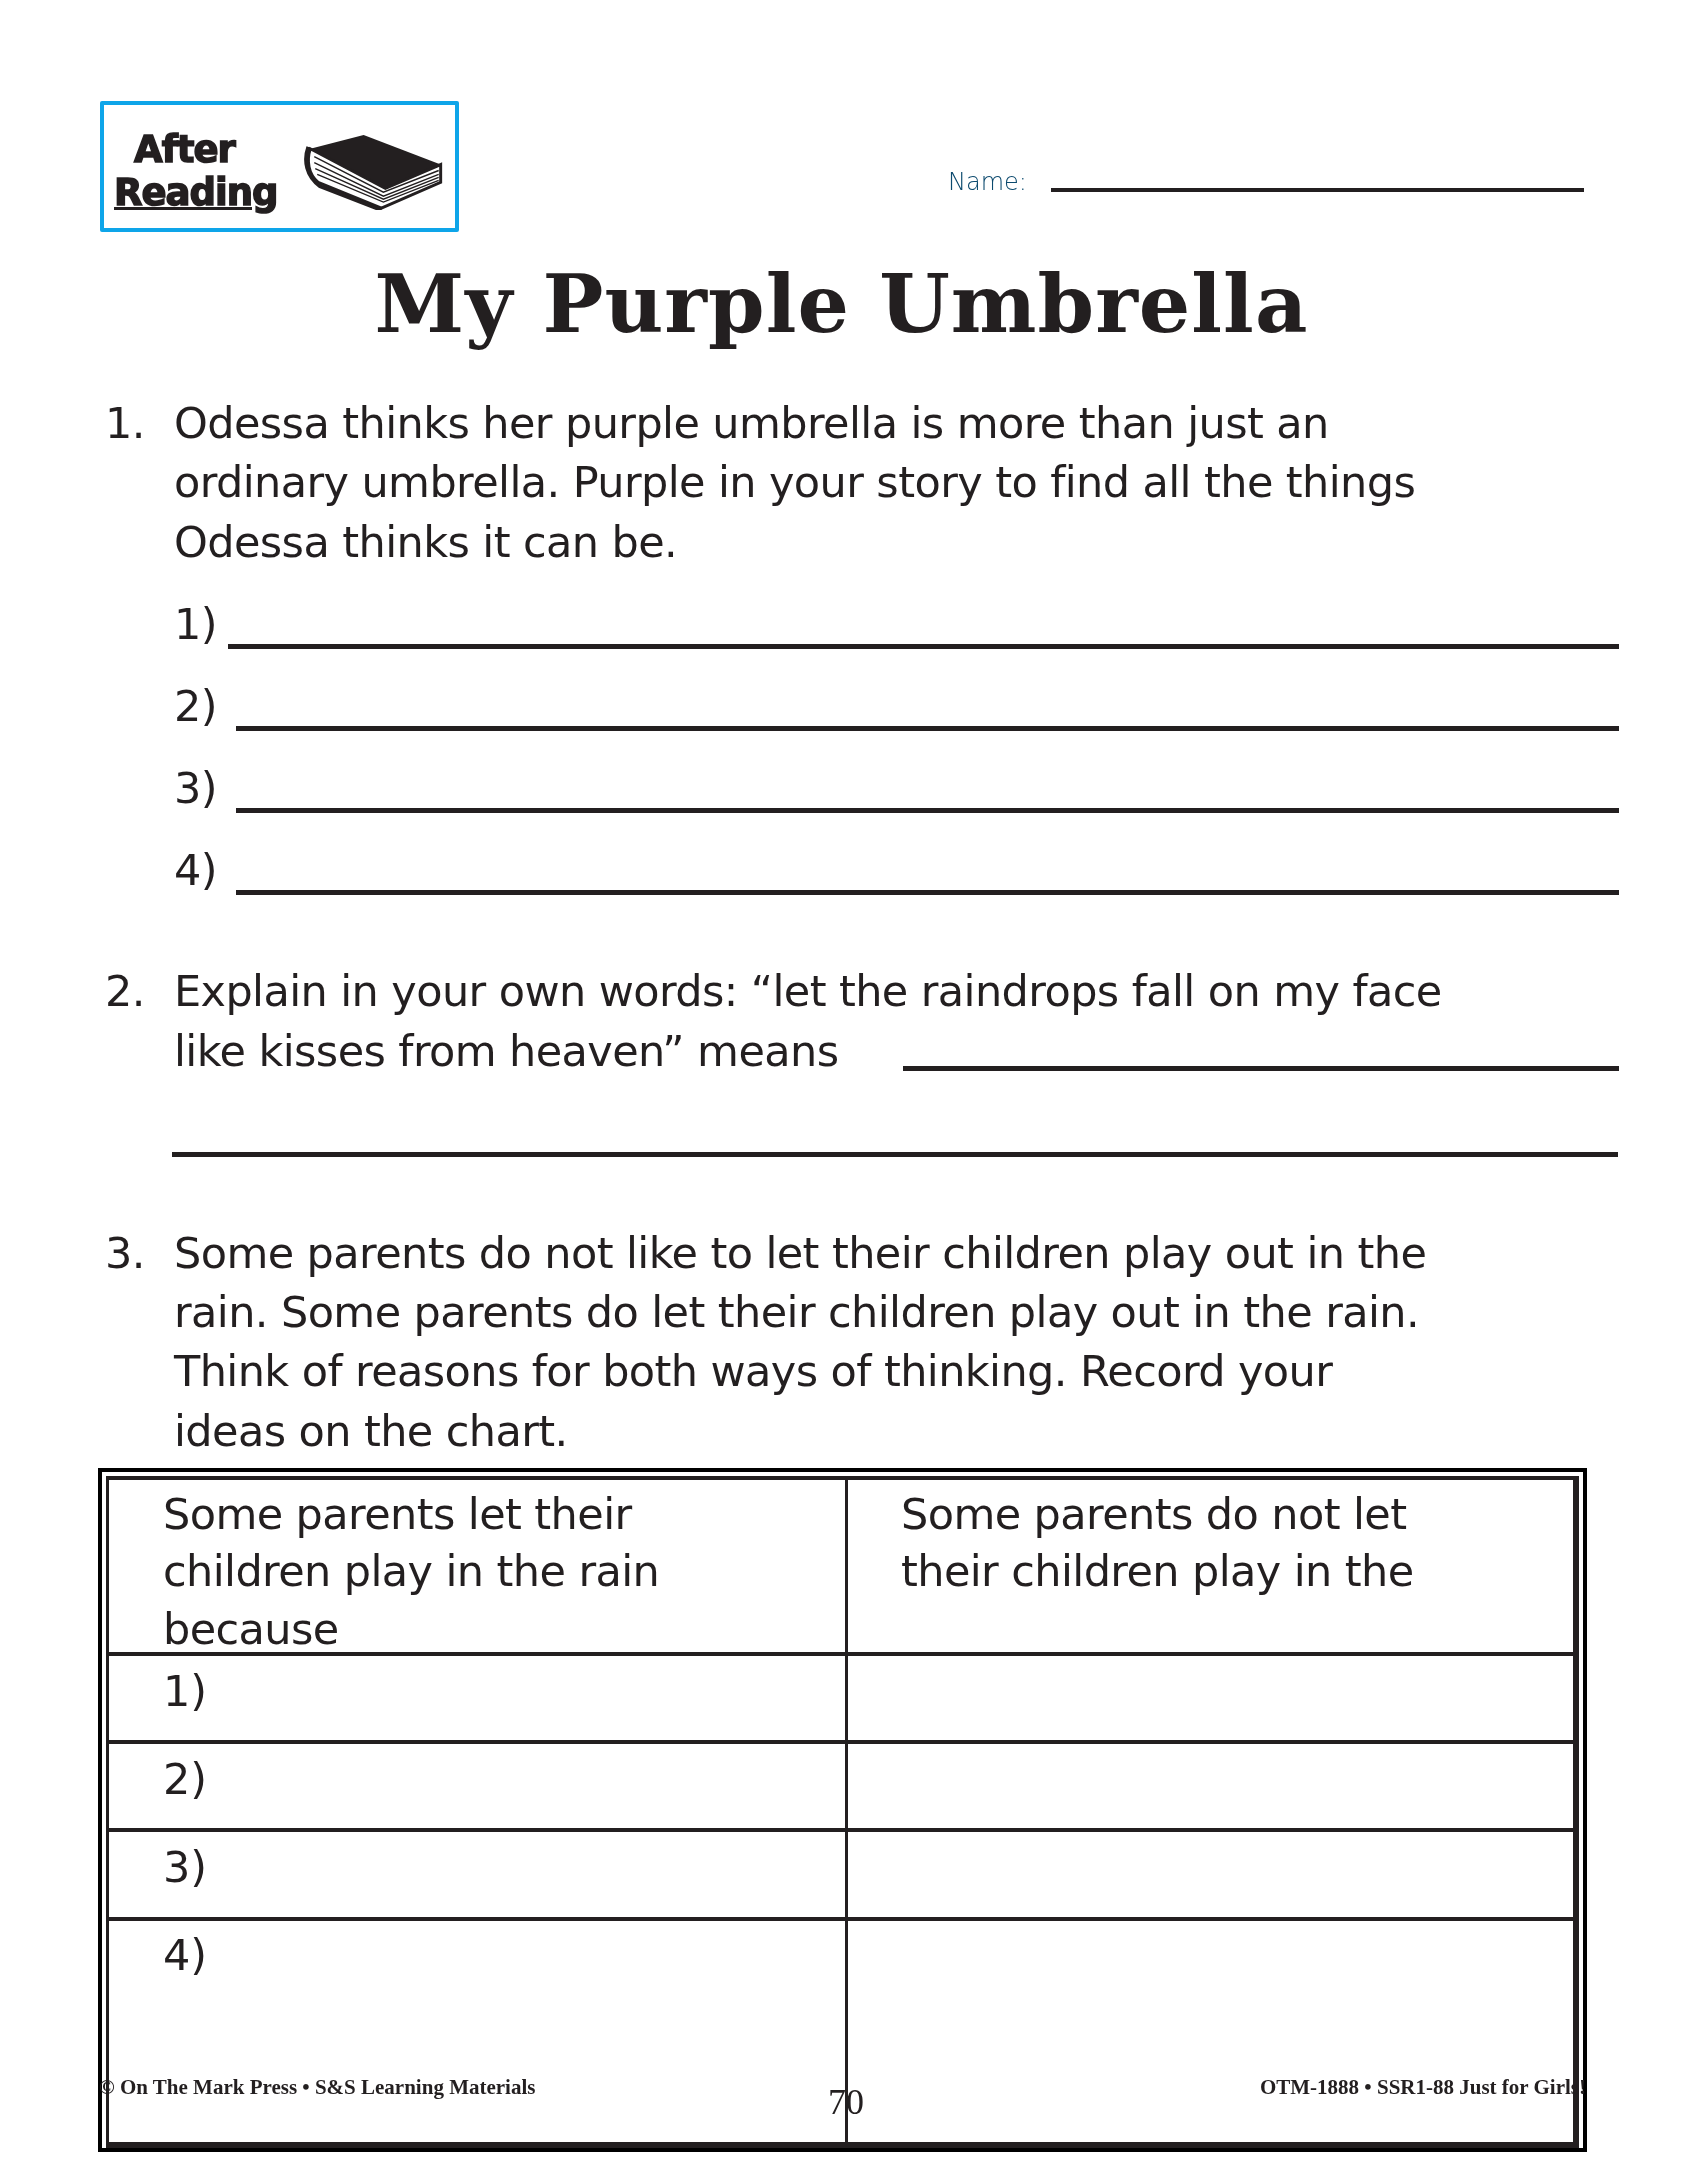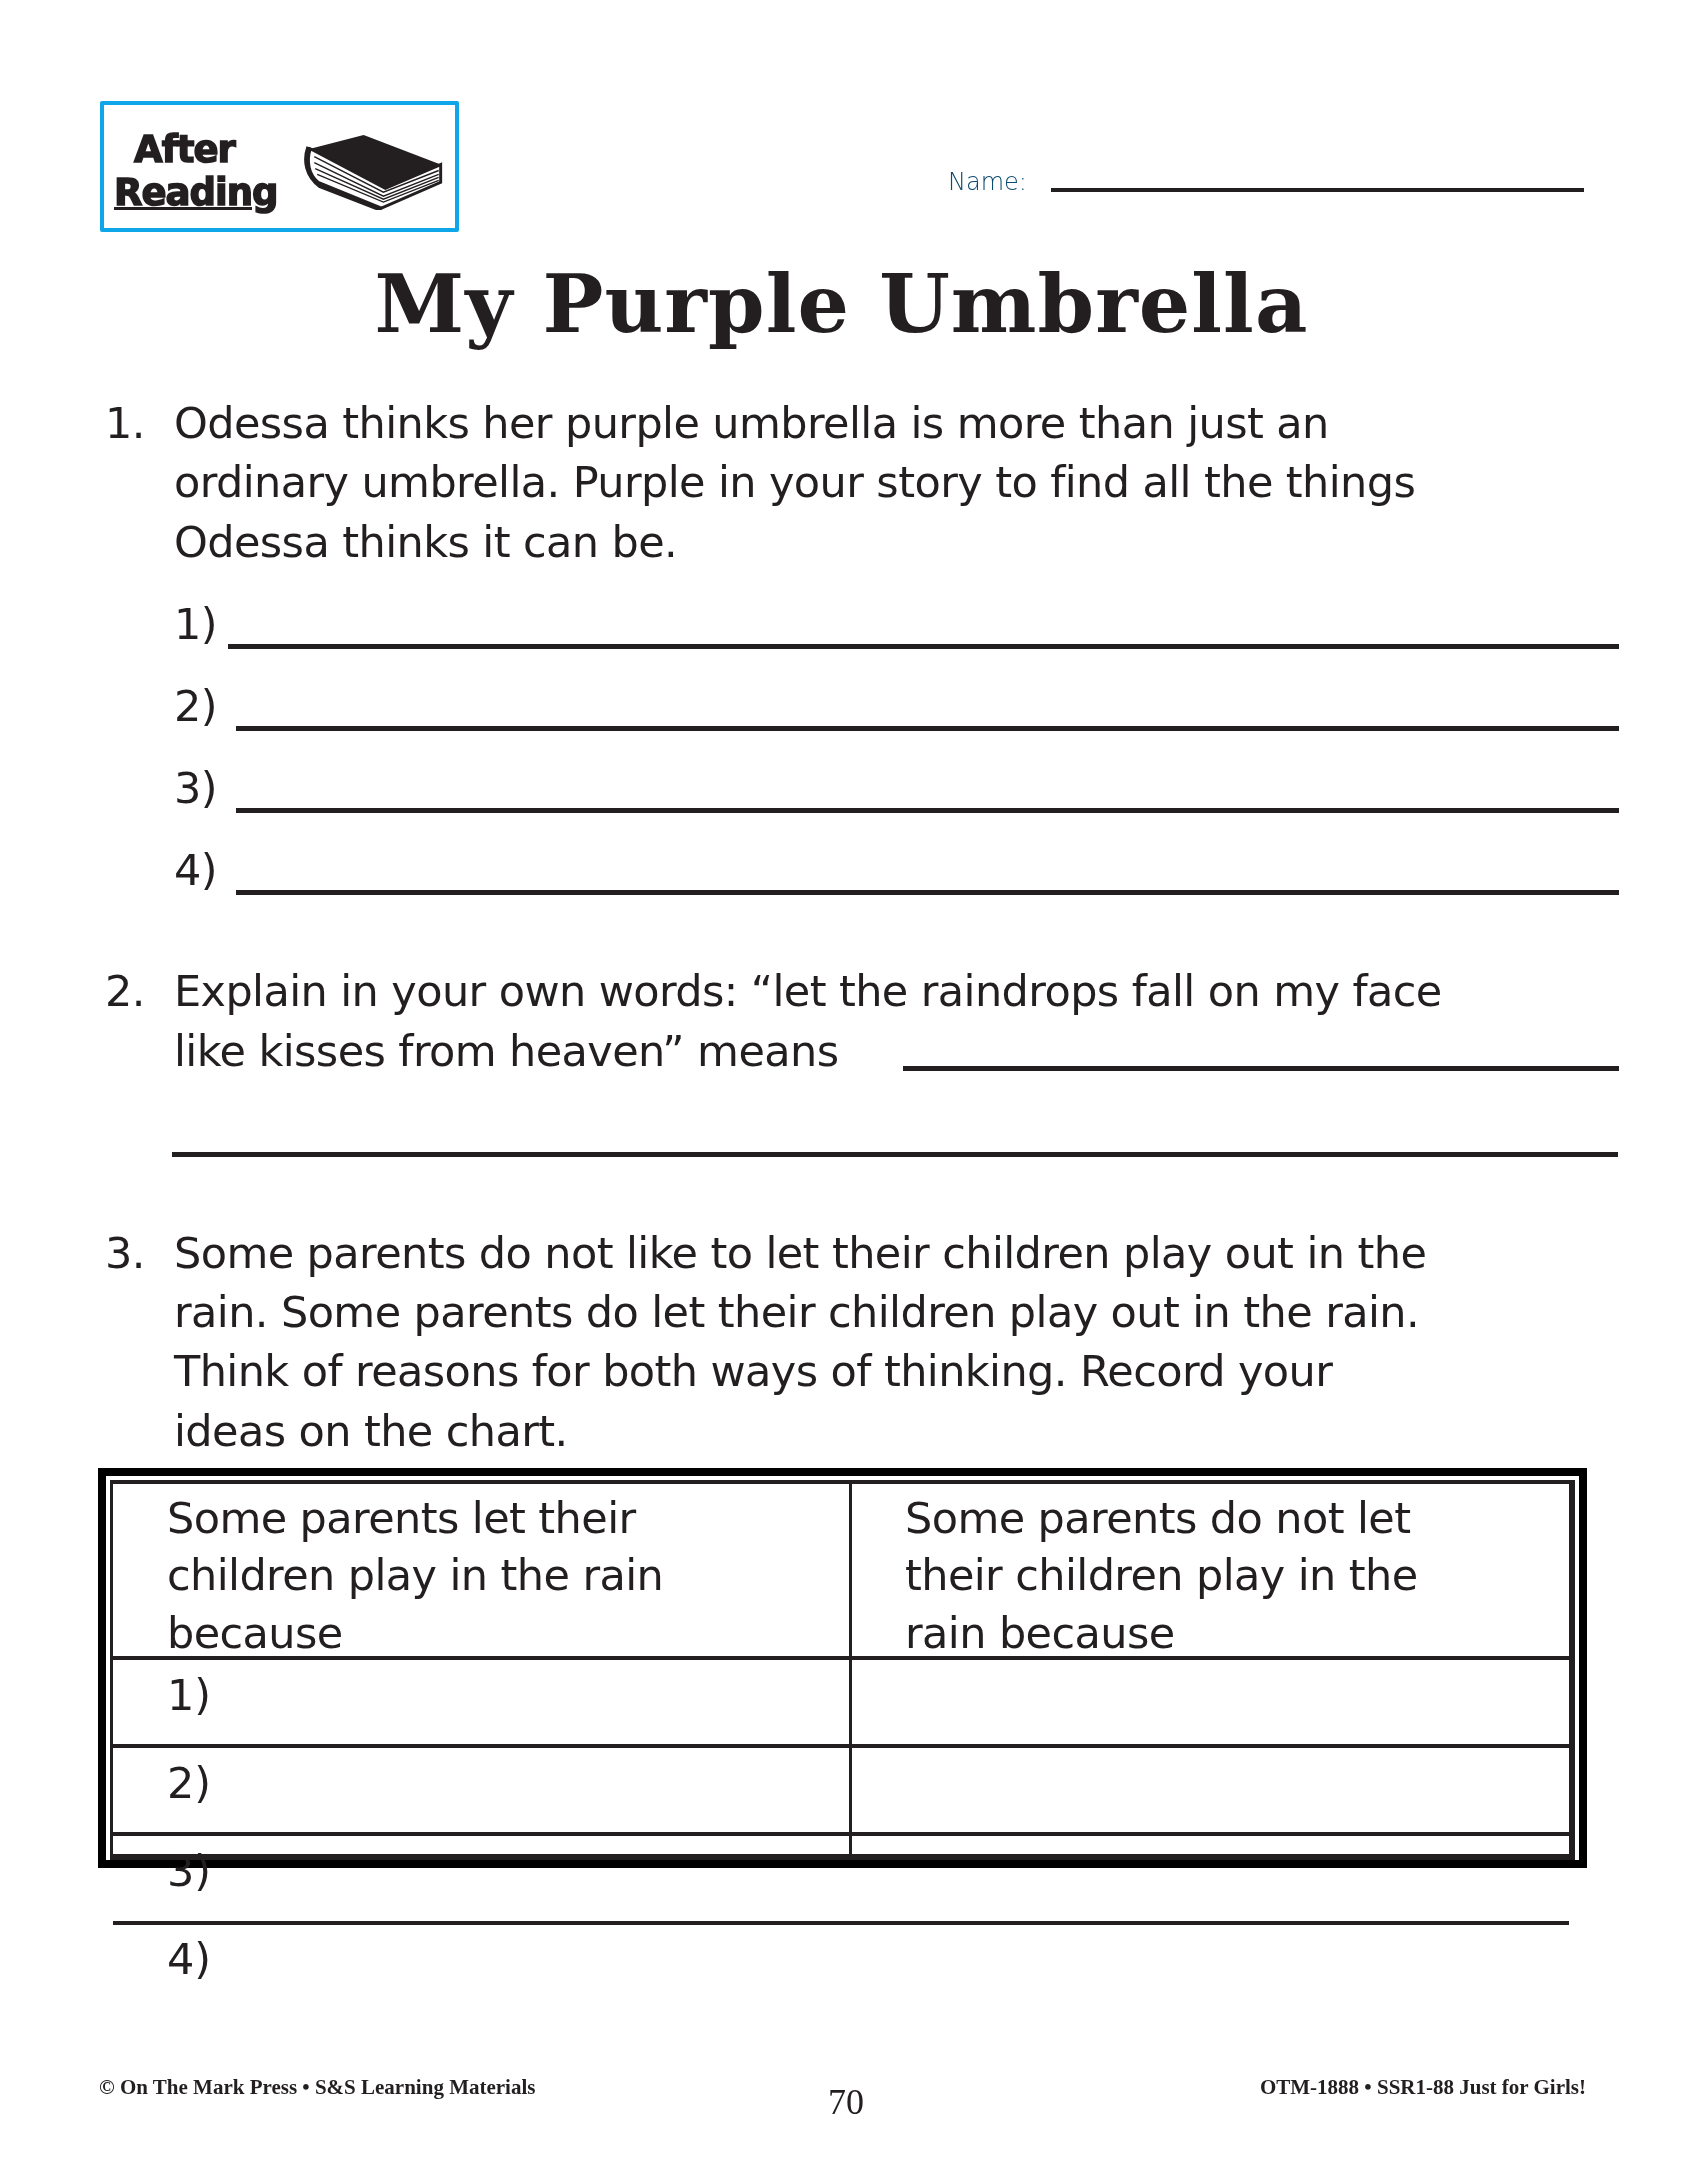--- a/index.html
+++ b/index.html
@@ -11,21 +11,21 @@
   .logo-reading { left:10px; top:65px;text-decoration:underline; }
   .book { left:200px; top:26px; width:141px; height:79px; }
   .name-label { left:948px; top:168px; font-size:24px; font-family:"DejaVu Sans", sans-serif; font-weight:300; color:#0c4a6e; }
   .name-line { left:1051px; top:188px; width:533px; height:4px; background:#231f20; }
   .title { left:0; width:1683px; top:259px; text-align:center; font-family:"DejaVu Serif", serif; font-weight:bold; font-size:81px; letter-spacing:1px; color:#231f20; line-height:89px; }
   .q { font-size:43px; line-height:59px; color:#231f20; font-family:"DejaVu Sans", sans-serif; letter-spacing:-0.6px; }
   .qnum { left:105px; }
   .qtext { left:174px; width:1465px; }
   .ans-num { font-size:43px; line-height:50px; left:174px; }
   .rule { height:5px; background:#231f20; }
-  .table-outer { left:98px; top:1468px; width:1489px; height:400px; border:8px solid #000000; box-sizing:border-box; }
+  .table-outer { left:98px; top:1468px; width:1489px; height:684px; border:4px solid #000000; box-sizing:border-box; }
   .table-inner { position:absolute; left:4px; top:4px; right:4px; bottom:0; border-left:3px solid #231f20; border-top:4px solid #231f20; border-right:6px solid #231f20; border-bottom:6px solid #231f20; box-sizing:border-box; }
   .col-div { position:absolute; left:736px; top:0; bottom:0; width:3px; background:#231f20; }
   .row-line { position:absolute; left:0; right:0; height:4px; background:#231f20; }
   .th { position:absolute; font-size:43px; line-height:57px; letter-spacing:-0.6px; }
   .rownum { position:absolute; left:54px; font-size:43px; line-height:50px; }
   .footer { font-family:"Liberation Serif", serif; font-weight:bold; font-size:21px; color:#231f20; }
   .page-num { font-family:"Liberation Serif", serif; font-size:36px; color:#231f20; }
 </style>
 </head>
 <body>
@@ -80,21 +80,20 @@
 <div class="abs table-outer">
   <div class="table-inner">
     <div class="col-div"></div>
 
     <div class="th" style="left:54px; top:6px;">Some parents let their</div>
     <div class="th" style="left:54px; top:63px;">children play in the rain</div>
     <div class="th" style="left:54px; top:121px;">because</div>
 
     <div class="th" style="left:792px; top:6px;">Some parents do not let</div>
     <div class="th" style="left:792px; top:63px;">their children play in the</div>
-    <div class="th" style="left:792px; top:121px;">rain because</div>
 
     <div class="row-line" style="top:172px;"></div>
     <div class="rownum" style="top:186px;">1)</div>
     <div class="row-line" style="top:260px;"></div>
     <div class="rownum" style="top:274px;">2)</div>
     <div class="row-line" style="top:348px;"></div>
     <div class="rownum" style="top:362px;">3)</div>
     <div class="row-line" style="top:437px;"></div>
     <div class="rownum" style="top:450px;">4)</div>
   </div>

